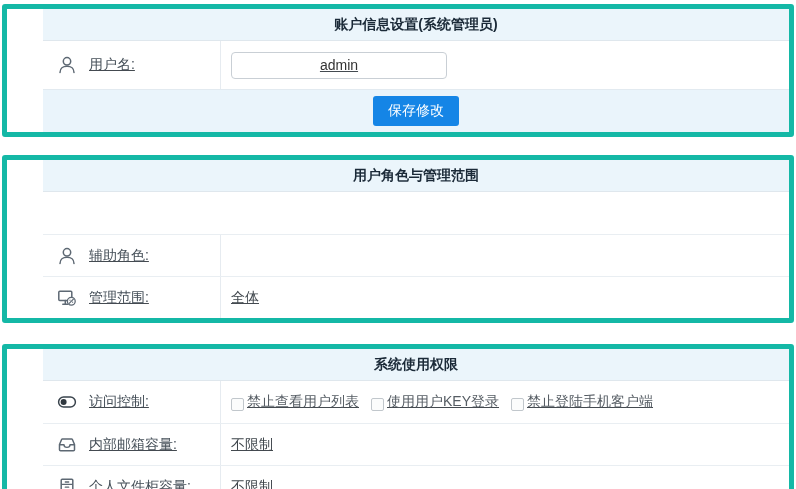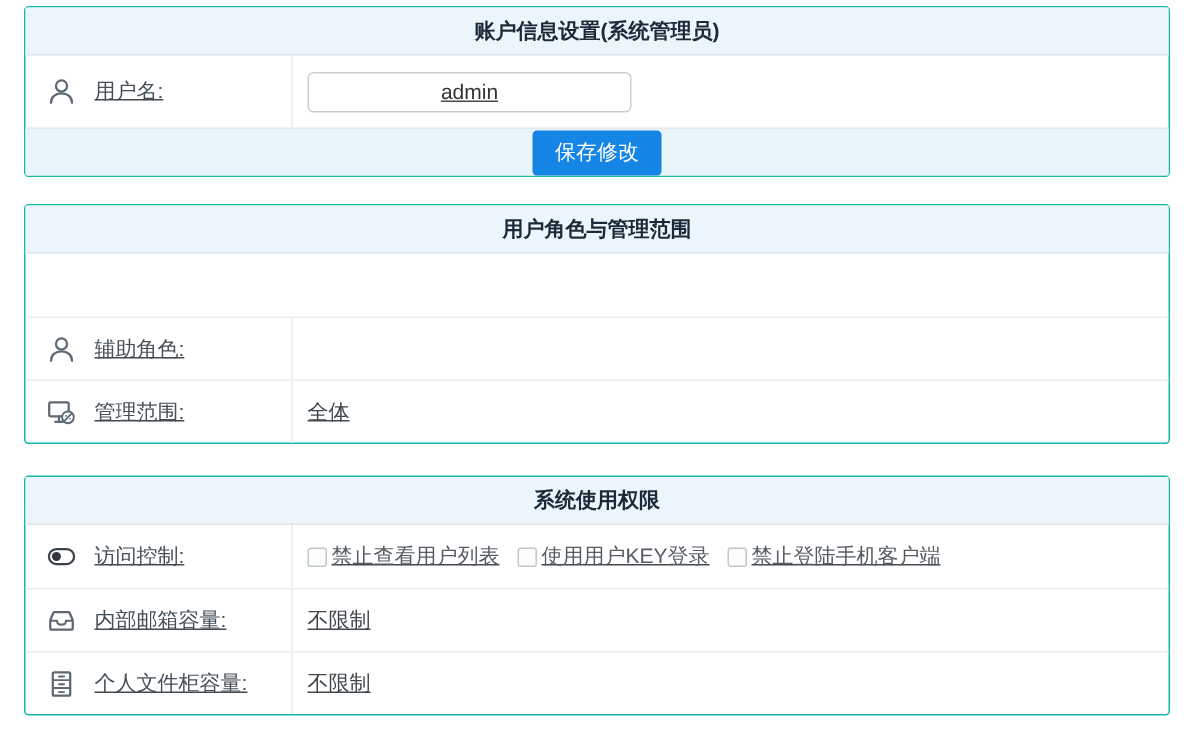--- a/index.html
+++ b/index.html
@@ -6,24 +6,25 @@
   html, body {
     margin: 0; padding: 0;
     width: 796px; height: 489px;
     background: #ffffff;
     font-family: "Liberation Sans", "DejaVu Sans", sans-serif;
     font-size: 14px;
     color: #444a50;
     overflow: hidden;
   }
   .panel {
-    margin: 0 16px;
-    border: 1px solid #14b8a6;
+    margin: 0 2px;
+    border: 5px solid #14b8a6;
     border-radius: 3px;
     background: #fff;
+    padding-left: 36px;
   }
   .panel + .panel { margin-top: 18px; }
   #permissions-panel { margin-top: 21px; }
   #account-panel { margin-top: 4px; }
   .panel-header {
     background: #ebf5fb;
     height: 32px;
     line-height: 31px;
     text-align: center;
     font-weight: bold;
@@ -69,21 +70,21 @@
     border-radius: 4px;
     padding: 0 9px;
     font-size: 14px;
     color: #333;
     font-family: "Liberation Sans", "DejaVu Sans", sans-serif;
     outline: none;
     text-align: center;
   }
   .footer-row {
     background: #eaf4fb;
-    height: 32px;
+    height: 43px;
     display: flex;
     align-items: center;
     justify-content: center;
     border-top: 1px solid #e2eaf0;
   }
   .save-btn {
     background: #1585e6;
     color: #ffffff;
     border: none;
     border-radius: 3px;
@@ -91,21 +92,21 @@
     font-size: 14px;
     font-family: "Liberation Sans", "DejaVu Sans", sans-serif;
     cursor: pointer;
   }
   .checkbox-group {
     display: flex;
     align-items: center;
     gap: 12px;
     color: #555c63;
   }
-  .checkbox-item { display: inline-flex; align-items: center; }
+  .checkbox-item { display: inline-flex; align-items: flex-end; }
   .checkbox-item input[type="checkbox"] {
     appearance: none;
     -webkit-appearance: none;
     width: 13px; height: 13px;
     border: 1px solid #c1c7cc;
     background: #fbfcfc;
     border-radius: 2px;
     margin: 0 3px 0 0;
     cursor: pointer;
   }

